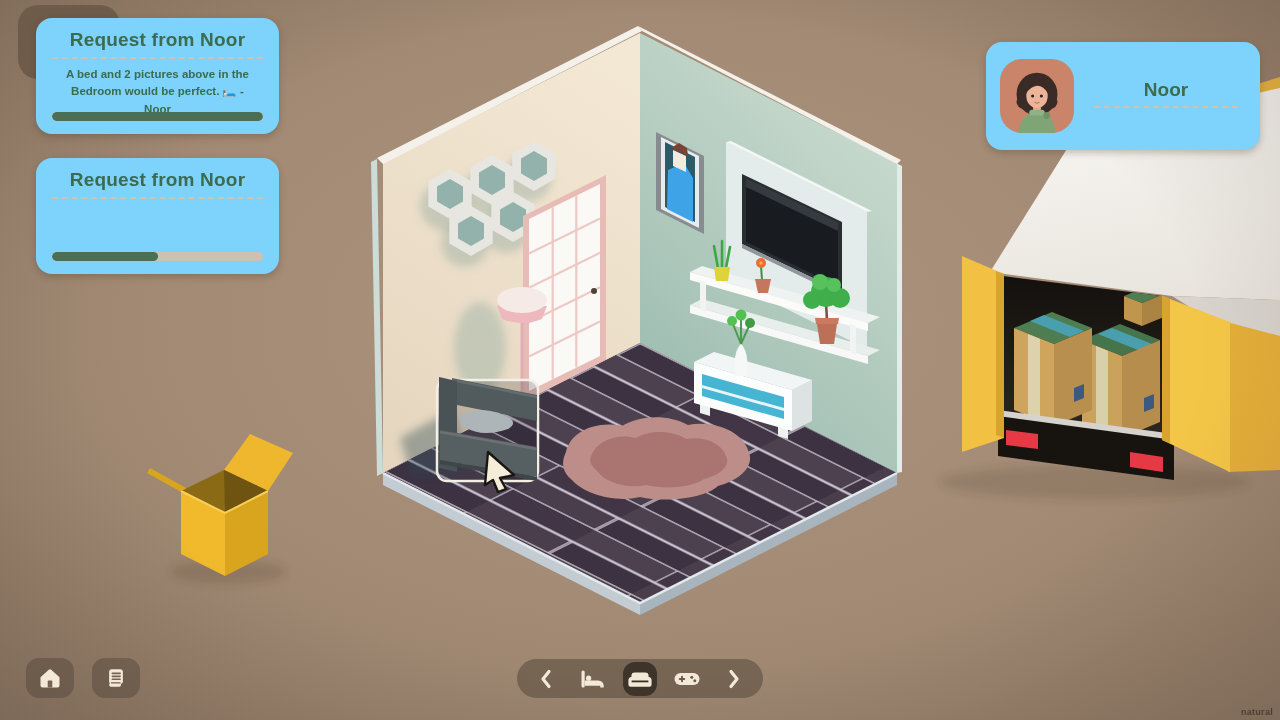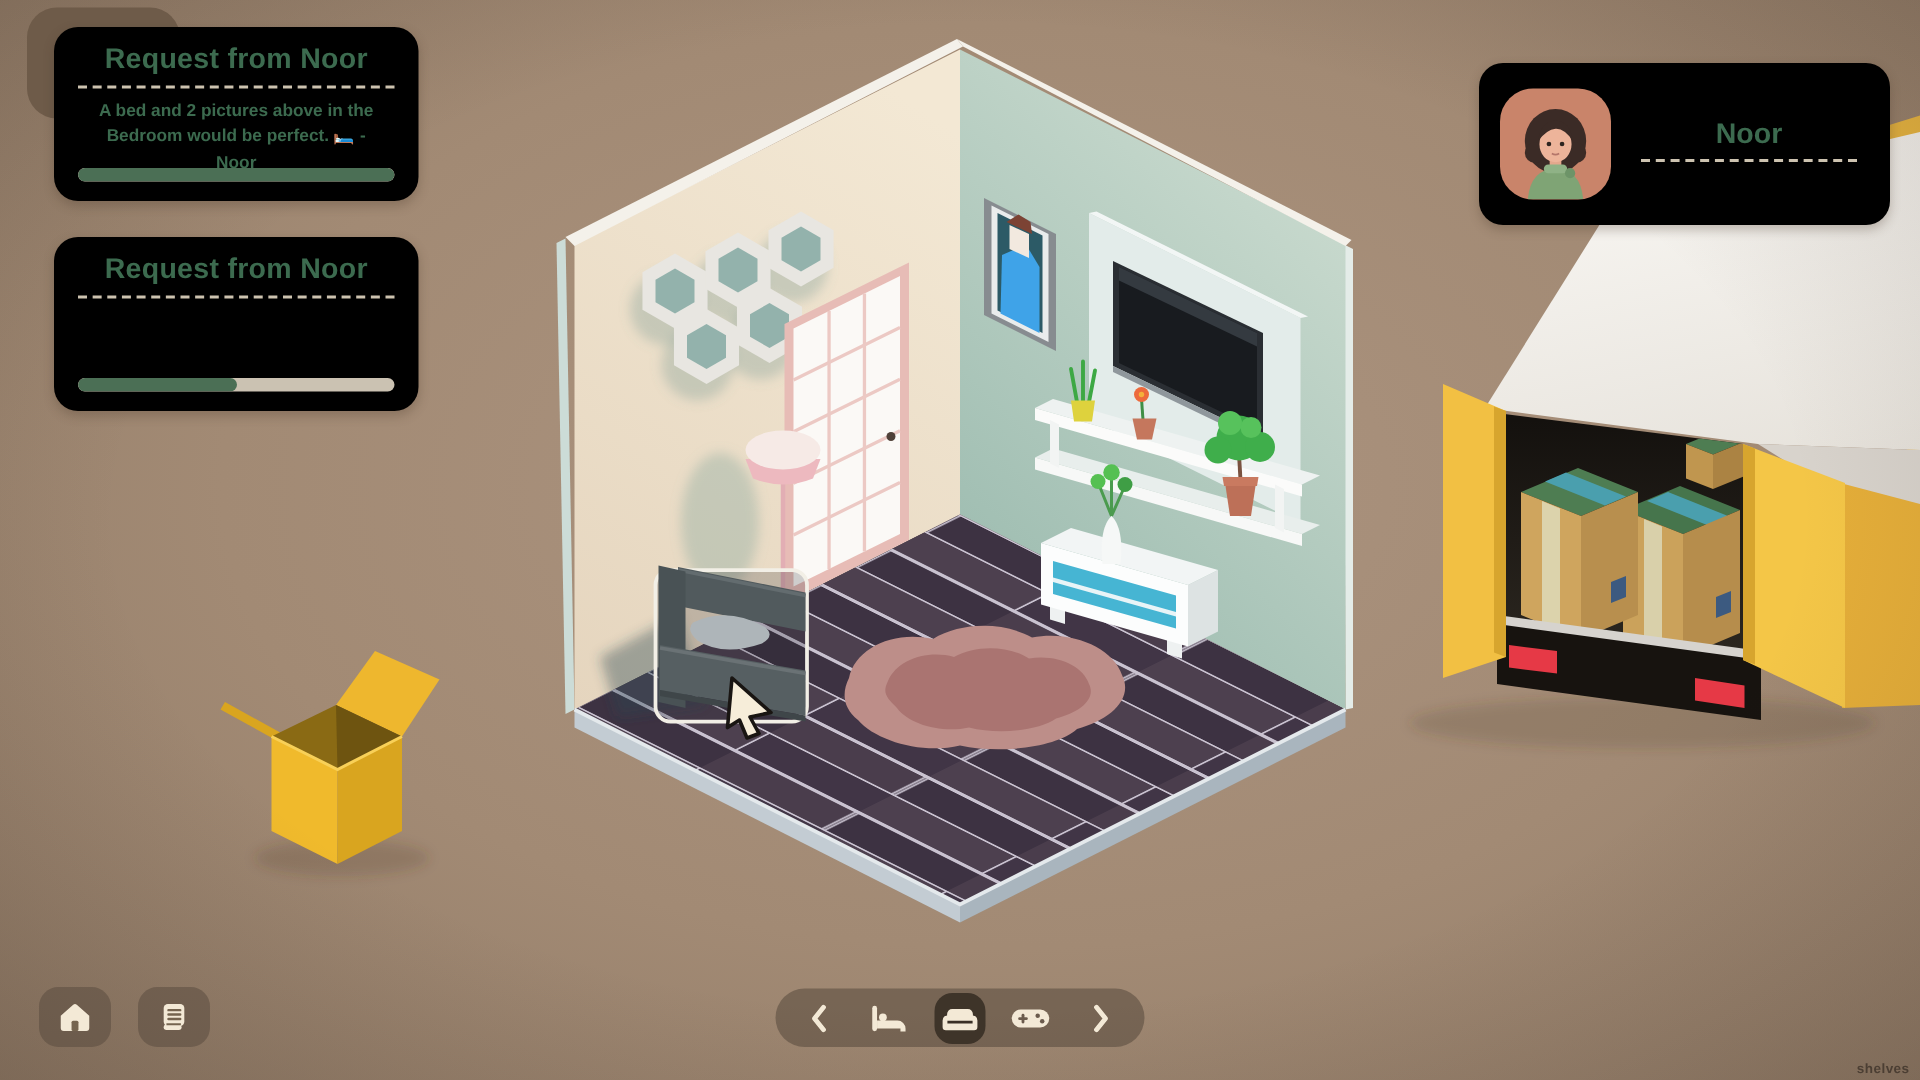--- a/index.html
+++ b/index.html
@@ -4,21 +4,21 @@
 <style>
   html,body{margin:0;padding:0;}
   body{width:1280px;height:720px;position:relative;overflow:hidden;
        font-family:"Liberation Sans",sans-serif;
        background:radial-gradient(ellipse at 52% 45%, #ac9480 0%, #a28a74 55%, #8f7a66 100%);}
   .scene{position:absolute;inset:0;z-index:1;}
   .vignette{position:absolute;inset:0;z-index:2;pointer-events:none;
        background:radial-gradient(ellipse at 50% 48%, rgba(0,0,0,0) 62%, rgba(55,40,30,.20) 100%);}
   .card-backdrop{position:absolute;left:18px;top:5px;width:102px;height:74px;border-radius:20px;
        background:#6e5b49;z-index:3;}
-  .card{position:absolute;background:#000000;border-radius:16px;z-index:4;color:#3c6b4f;
+  .card{position:absolute;background:#7dd3fc;border-radius:16px;z-index:4;color:#3c6b4f;
        box-shadow:0 3px 7px rgba(70,50,35,.28);text-align:center;}
   .request-card{left:36px;width:243px;height:116px;}
   .rc1{top:18px;} .rc2{top:158px;}
   .card-title{font-size:19px;font-weight:700;margin-top:11px;letter-spacing:.2px;}
   .card-divider{border-top:2px dashed #cdc3b0;margin:6px 16px 7px;}
   .card-body{font-size:11.5px;font-weight:600;line-height:1.5;padding:0 21px;}
   .progress-track{position:absolute;left:16px;right:16px;bottom:13px;height:9px;border-radius:5px;
        background:#cbc2b2;overflow:hidden;}
   .progress-fill{height:100%;border-radius:5px;background:#4b6f55;width:0;}
   .character-card{right:20px;top:25px;width:274px;height:108px;display:flex;align-items:center;
@@ -381,13 +381,13 @@
 </button>
 <button class="corner-btn btn-journal">
   <svg width="22" height="22" viewBox="0 0 24 22">
     <rect x="4.5" y="1.5" width="15" height="16" rx="3" fill="#f3e9d6"></rect>
     <path d="M8,6 h8.5 M8,9.2 h8.5 M8,12.4 h8.5" stroke="#75644f" stroke-width="1.8" stroke-linecap="round"></path>
     <rect x="4.5" y="16.5" width="13" height="4" rx="2" fill="#f3e9d6"></rect>
     <line x1="6.5" y1="16.3" x2="17" y2="16.3" stroke="#75644f" stroke-width="1.4"></line>
   </svg>
 </button>
 
-<div class="watermark">shelves</div>
+<div class="watermark">natural</div>
 
 </body></html>

